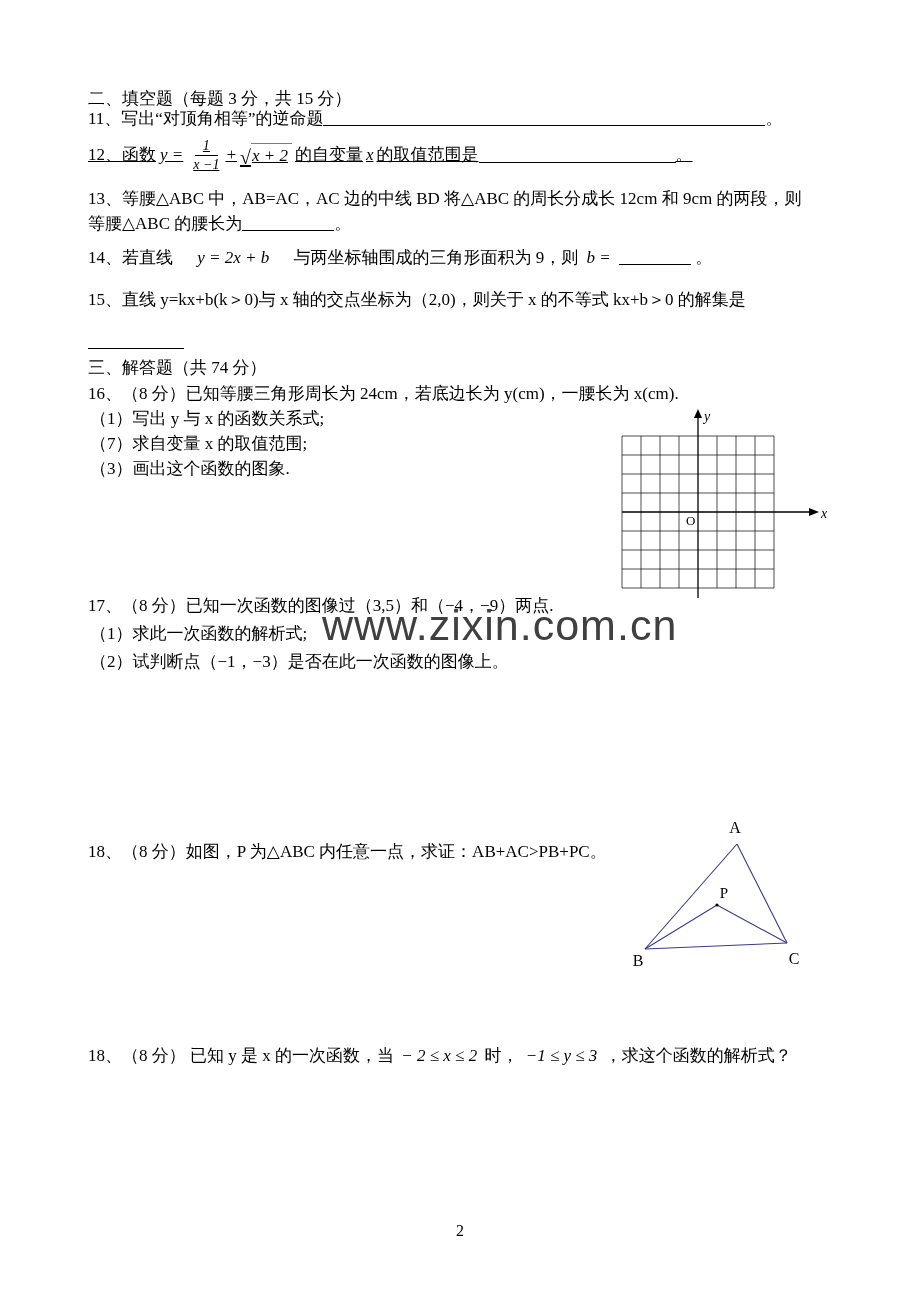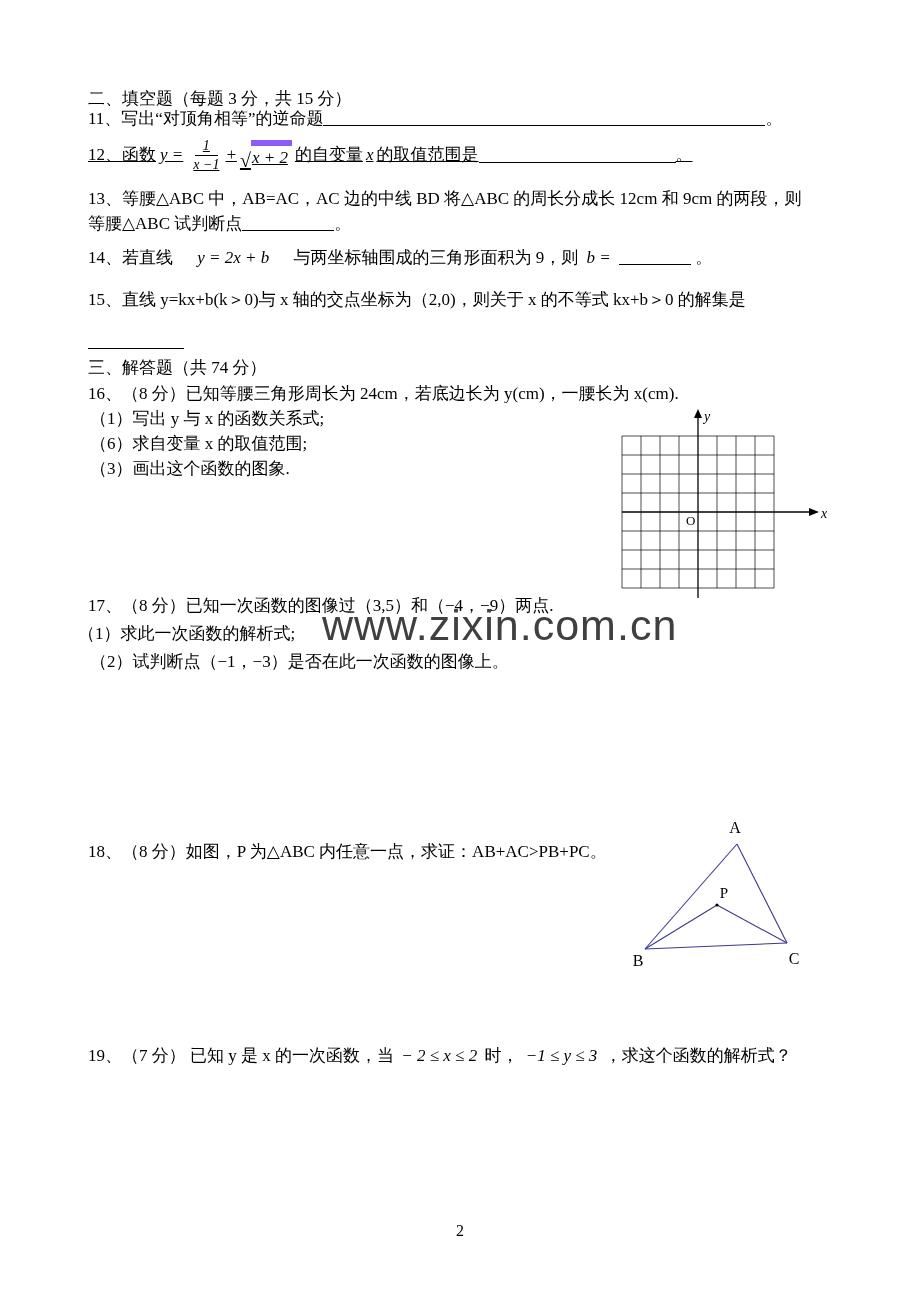--- a/index.html
+++ b/index.html
@@ -13,21 +13,21 @@
   }
   .line{position:absolute;left:88px;font-size:17px;line-height:1.35;white-space:nowrap;z-index:2;}
   .math{font-style:italic;font-family:"Liberation Serif","DejaVu Serif",serif;}
   .blank{display:inline-block;border-bottom:1px solid #000;height:15px;vertical-align:-2px;}
   .flexline{display:flex;align-items:center;text-decoration:underline;}
   .frac{display:inline-flex;flex-direction:column;align-items:center;vertical-align:middle;margin:0 4px;font-size:14px;}
   .frac .num{padding:0 8px;border-bottom:1px solid #000;line-height:1.25;}
   .frac .den{padding:0 2px;line-height:1.25;}
   .sqrt{display:inline-flex;align-items:stretch;margin:0 3px;}
   .sqrt .radical{font-style:normal;font-size:20px;line-height:1;align-self:flex-end;}
-  .sqrt .radicand{border-top:6px solid #8b5cf6;padding:1px 4px 0 1px;}
+  .sqrt .radicand{border-top:1px solid #8b5cf6;padding:1px 4px 0 1px;}
   .watermark{
     position:absolute;left:322px;top:601px;z-index:1;
     color:#404040;font-size:43px;letter-spacing:1px;
     font-family:Liberation Sans, sans-serif;
   }
   .fig{position:absolute;z-index:1;}
   .pagenum{position:absolute;left:0;right:0;top:1222px;text-align:center;font-size:16px;z-index:2;}
   svg text{font-family:"Liberation Serif","DejaVu Serif",serif;}
 </style>
 </head>
@@ -55,42 +55,42 @@
   </span>
   <span>的自变量</span>
   <span class="math" style="margin:0 3px">x</span>
   <span>的取值范围是</span>
   <span class="blank" style="width:197px"></span>
   <span>。</span>
 </div>
 
 <div class="line" style="top:188px">13、等腰△ABC 中，AB=AC，AC 边的中线 BD 将△ABC 的周长分成长 12cm 和 9cm 的两段，则</div>
 <div class="line" style="top:213px">
-  <span>等腰△ABC 试判断点</span><span class="blank" style="width:92px"></span><span>。</span>
+  <span>等腰△ABC 的腰长为</span><span class="blank" style="width:92px"></span><span>。</span>
 </div>
 
 <div class="line" style="top:247px">
   <span>14、若直线</span>
   <span class="math" style="margin:0 20px">y = 2x + b</span>
   <span>与两坐标轴围成的三角形面积为 9，则</span>
   <span class="math" style="margin:0 4px">b =</span>
   <span class="blank" style="width:72px"></span>
   <span>。</span>
 </div>
 
 <div class="line" style="top:289px">15、直线 y=kx+b(k＞0)与 x 轴的交点坐标为（2,0)，则关于 x 的不等式 kx+b＞0 的解集是</div>
 <div class="line" style="top:331px">
   <span class="blank" style="width:96px"></span>
 </div>
 
 <div class="line" style="top:357px">三、解答题（共 74 分）</div>
 
 <div class="line" style="top:383px">16、（8 分）已知等腰三角形周长为 24cm，若底边长为 y(cm)，一腰长为 x(cm).</div>
 <div class="line" style="top:408px;left:90px">（1）写出 y 与 x 的函数关系式;</div>
-<div class="line" style="top:433px;left:90px">（6）求自变量 x 的取值范围;</div>
+<div class="line" style="top:433px;left:90px">（7）求自变量 x 的取值范围;</div>
 <div class="line" style="top:458px;left:90px">（3）画出这个函数的图象.</div>
 
 <div class="fig" style="left:612px;top:408px">
   <svg width="222" height="200" viewBox="0 0 222 200">
 
     <g stroke="#000" stroke-width="0.7">
       <line x1="10" y1="28" x2="10" y2="180"></line>
         <line x1="29" y1="28" x2="29" y2="180"></line>
       <line x1="48" y1="28" x2="48" y2="180"></line>
         <line x1="67" y1="28" x2="67" y2="180"></line>
@@ -115,21 +115,21 @@
     </g>
     <polygon points="86,1 82,10 90,10" fill="#000"></polygon>
     <polygon points="207,104 197,100 197,108" fill="#000"></polygon>
     <text x="92" y="13" font-size="14" font-style="italic">y</text>
     <text x="209" y="110" font-size="14" font-style="italic">x</text>
     <text x="74" y="117" font-size="13">O</text>
   </svg>
 </div>
 
 <div class="line" style="top:595px">17、（8 分）已知一次函数的图像过（3,5）和（−4，−9）两点.</div>
-<div class="line" style="top:623px;left:78px">（1）求此一次函数的解析式;</div>
+<div class="line" style="top:623px;left:90px">（1）求此一次函数的解析式;</div>
 <div class="line" style="top:651px;left:90px">（2）试判断点（−1，−3）是否在此一次函数的图像上。</div>
 
 <div class="line" style="top:841px">18、（8 分）如图，P 为△ABC 内任意一点，求证：AB+AC&gt;PB+PC。</div>
 
 <div class="fig" style="left:605px;top:806px">
   <svg width="225" height="175" viewBox="0 0 225 175">
     <g stroke="#3a3a8c" stroke-width="1.1" fill="none">
       <line x1="132" y1="38" x2="40" y2="143"></line>
       <line x1="132" y1="38" x2="182" y2="137"></line>
       <line x1="40" y1="143" x2="182" y2="137"></line>
@@ -138,20 +138,20 @@
     </g>
     <circle cx="112" cy="99" r="1.6" fill="#000"></circle>
     <text x="130" y="27" font-size="16" text-anchor="middle">A</text>
     <text x="33" y="160" font-size="16" text-anchor="middle">B</text>
     <text x="189" y="158" font-size="16" text-anchor="middle">C</text>
     <text x="119" y="92" font-size="15" text-anchor="middle">P</text>
   </svg>
 </div>
 
 <div class="line" style="top:1045px">
-  <span>19、（7 分）  已知 y 是 x 的一次函数，当</span>
+  <span>18、（8 分）  已知 y 是 x 的一次函数，当</span>
   <span class="math" style="margin:0 3px">− 2 ≤ x ≤ 2</span>
   <span>时，</span>
   <span class="math" style="margin:0 3px">−1 ≤ y ≤ 3</span>
   <span>，求这个函数的解析式？</span>
 </div>
 
 <div class="pagenum">2</div>
 
 </body></html>

